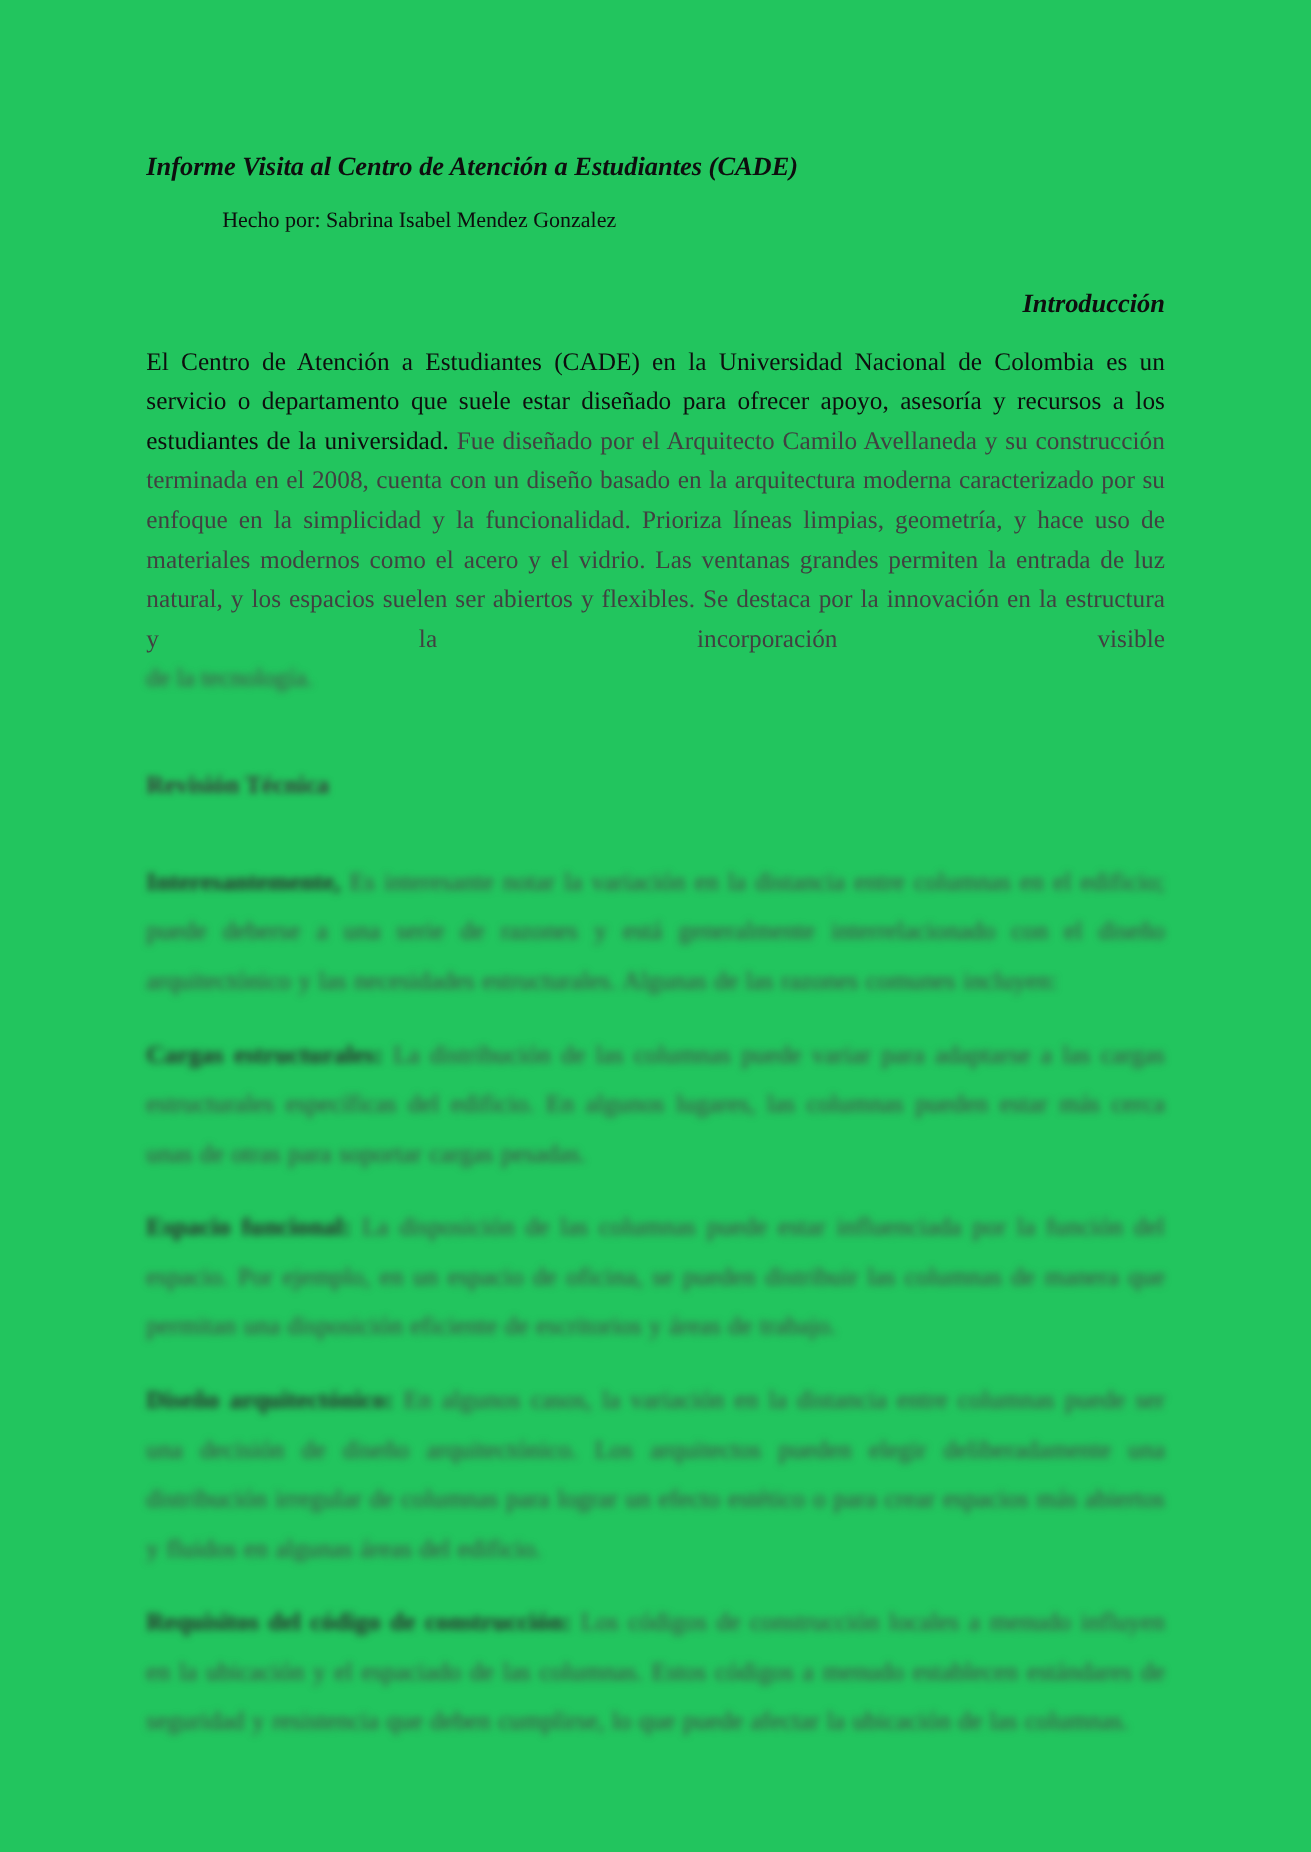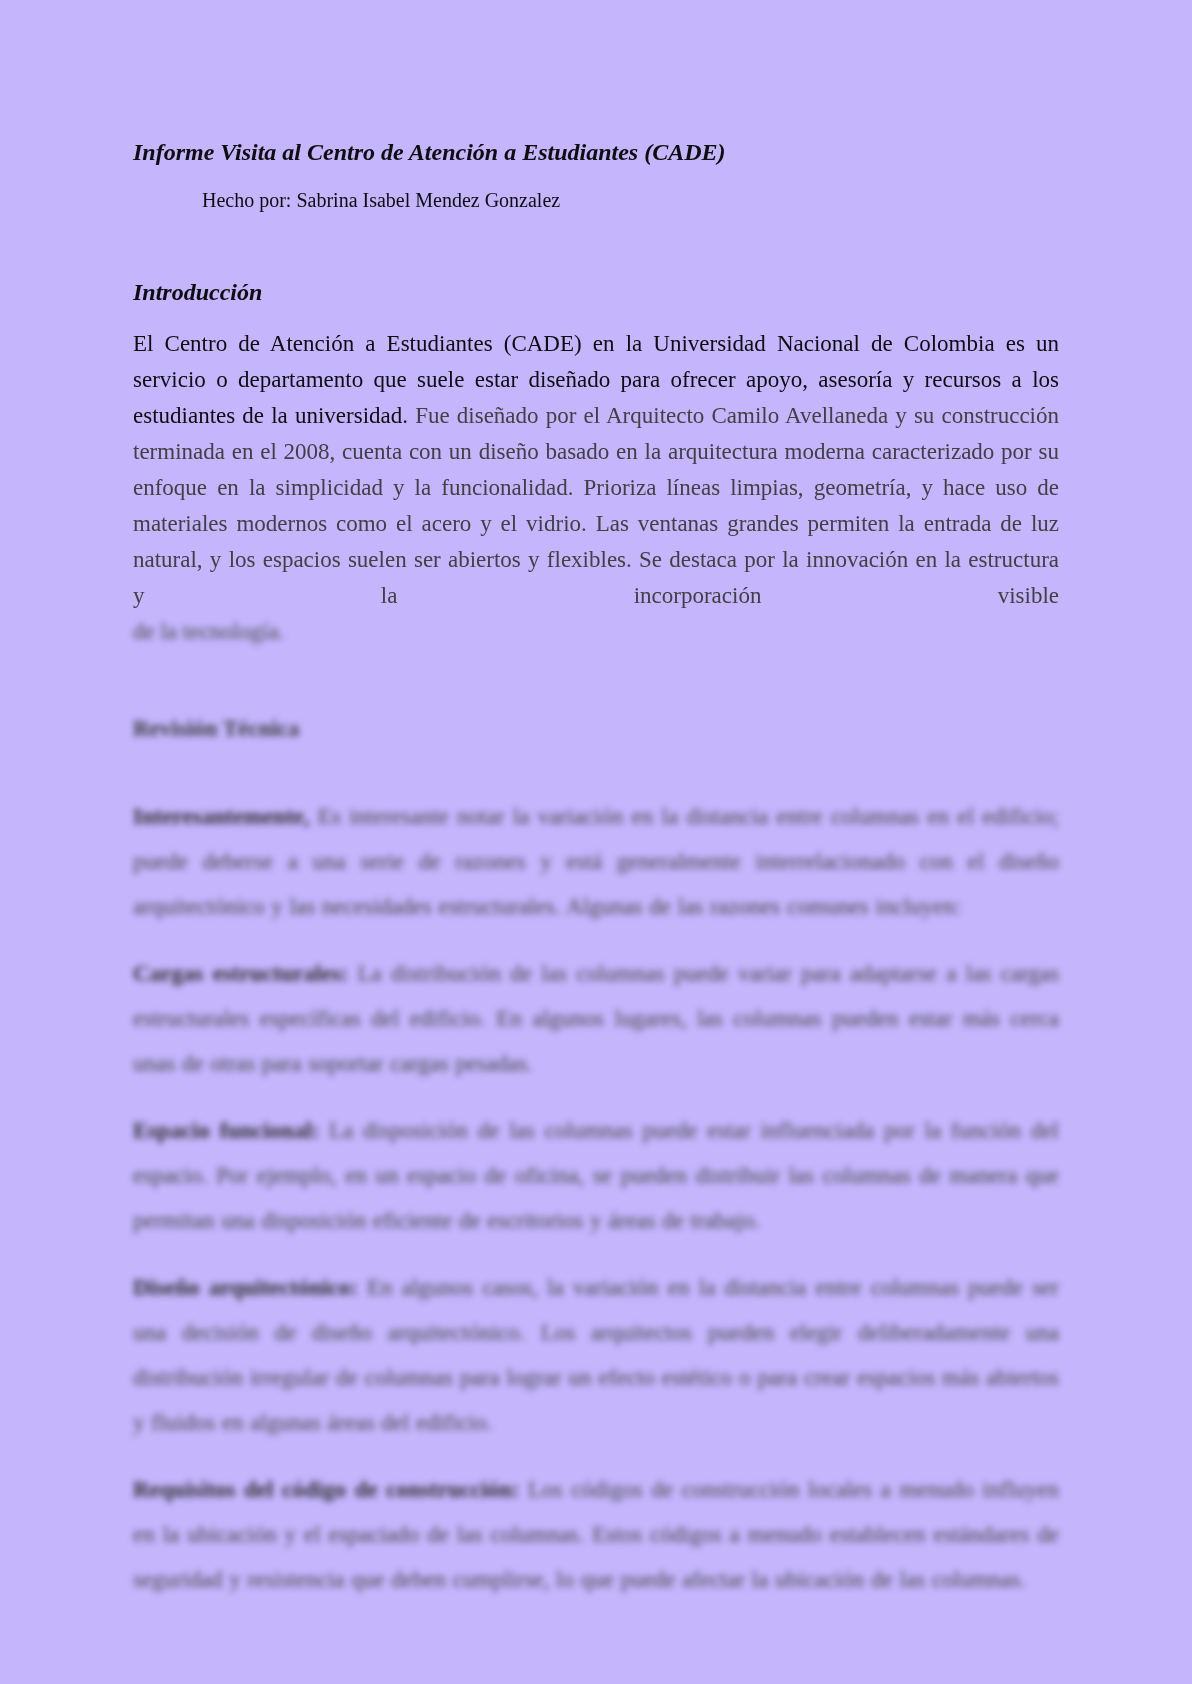--- a/index.html
+++ b/index.html
@@ -7,42 +7,43 @@
     padding: 0;
     background: #ffffff;
   }
   .page {
     position: relative;
     width: 1192px;
     height: 1684px;
     box-sizing: border-box;
     padding: 138px 133px 0 133px;
     overflow: hidden;
-    background: #c4b5fd;
+    background: #22c55e;
     font-family: "Liberation Serif", "DejaVu Serif", serif;
     color: #0e0e0e;
   }
   .doc-title {
     font-size: 24px;
     font-weight: bold;
     font-style: italic;
     line-height: 28px;
   }
   .byline {
     margin-top: 20px;
     padding-left: 69px;
     font-size: 20px;
     line-height: 28px;
   }
   .section-heading {
-    margin-top: 64px;
+    margin-top: 49px;
     font-size: 24px;
     font-weight: bold;
     font-style: italic;
     line-height: 28px;
+    text-align: right;
   }
   .intro-para {
     margin-top: 20px;
     font-size: 23px;
     line-height: 36px;
     text-align: justify;
     text-align-last: justify;
     word-spacing: 1px;
   }
   .intro-para .txt-primary { color: #0e0e0e; }

